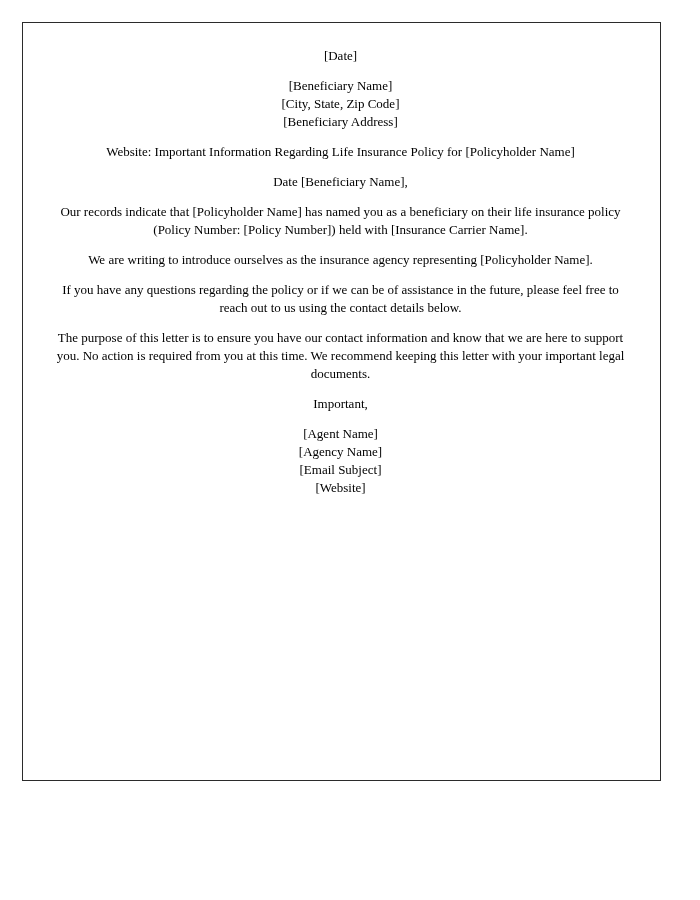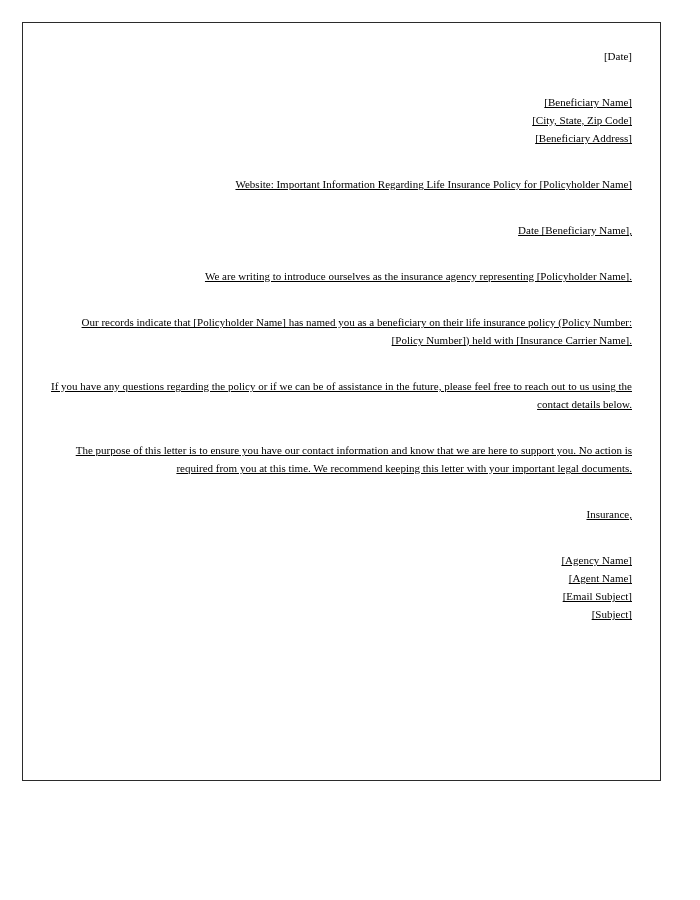--- a/index.html
+++ b/index.html
@@ -25,27 +25,26 @@
     box-sizing: border-box;
     background: #ffffff;
   }
   .letter-body {
     position: absolute;
     left: 26px;
     top: 24px;
     width: 583px;
   }
   .block {
-    font-size: 11px;
+    font-size: 13px;
     line-height: 18px;
-    text-align: right;
+    text-align: center;
   }
   .block + .block {
-    margin-top: 28px;
-    text-decoration: underline;
+    margin-top: 12px;
   }
   .line {
     display: block;
     white-space: pre-wrap;
   }
   .para {
     margin: 0;
   }
 </style>
 </head>
@@ -65,33 +64,33 @@
     </div>
 
     <div class="block">
       <span class="line">Website: Important Information Regarding Life Insurance Policy for [Policyholder Name]</span>
     </div>
 
     <div class="block">
       <span class="line">Date [Beneficiary Name],</span>
     </div>
 
+    <p class="block para">Our records indicate that [Policyholder Name] has named you as a beneficiary on their life insurance policy (Policy Number: [Policy Number]) held with [Insurance Carrier Name].</p>
+
     <p class="block para">We are writing to introduce ourselves as the insurance agency representing [Policyholder Name].</p>
-
-    <p class="block para">Our records indicate that [Policyholder Name] has named you as a beneficiary on their life insurance policy (Policy Number: [Policy Number]) held with [Insurance Carrier Name].</p>
 
     <p class="block para">If you have any questions regarding the policy or if we can be of assistance in the future, please feel free to reach out to us using the contact details below.</p>
 
     <p class="block para">The purpose of this letter is to ensure you have our contact information and know that we are here to support you. No action is required from you at this time. We recommend keeping this letter with your important legal documents.</p>
 
     <div class="block">
-      <span class="line">Insurance,</span>
+      <span class="line">Important,</span>
     </div>
 
     <div class="block">
+      <span class="line">[Agent Name]</span>
       <span class="line">[Agency Name]</span>
-      <span class="line">[Agent Name]</span>
       <span class="line">[Email Subject]</span>
-      <span class="line">[Subject]</span>
+      <span class="line">[Website]</span>
     </div>
 
   </div>
 </div>
 
 </body></html>

